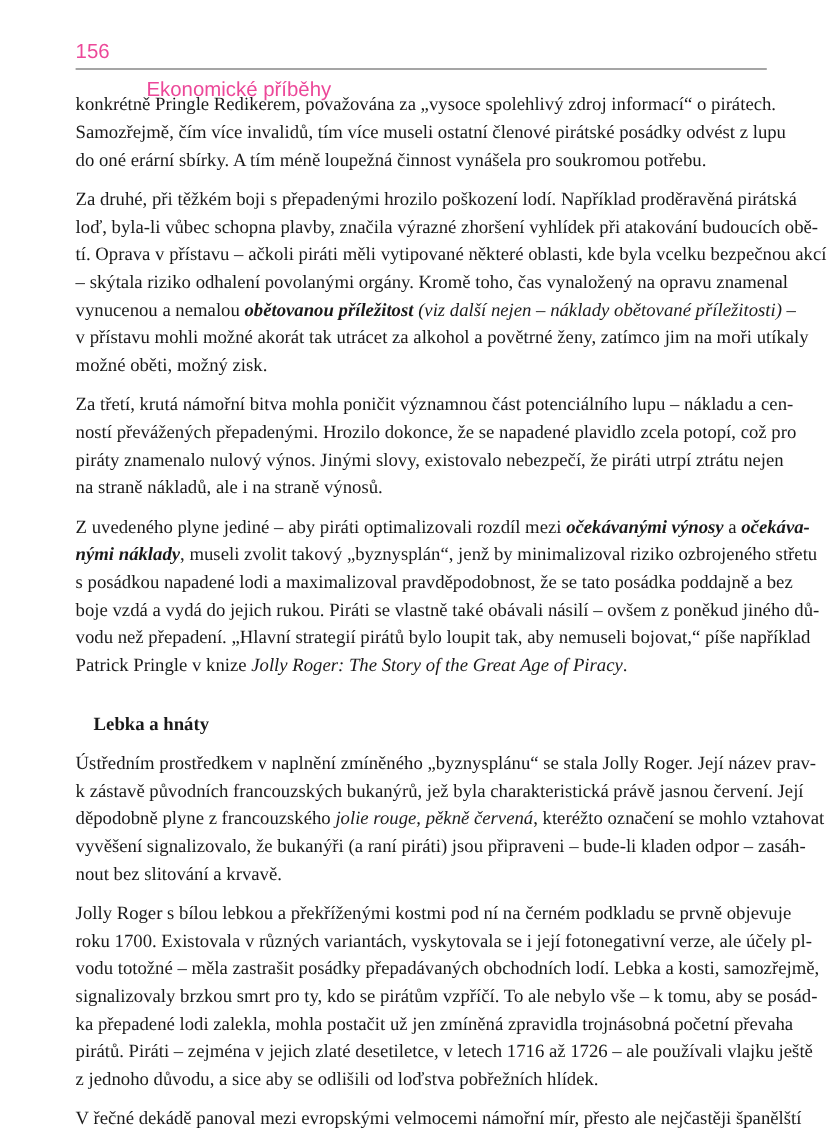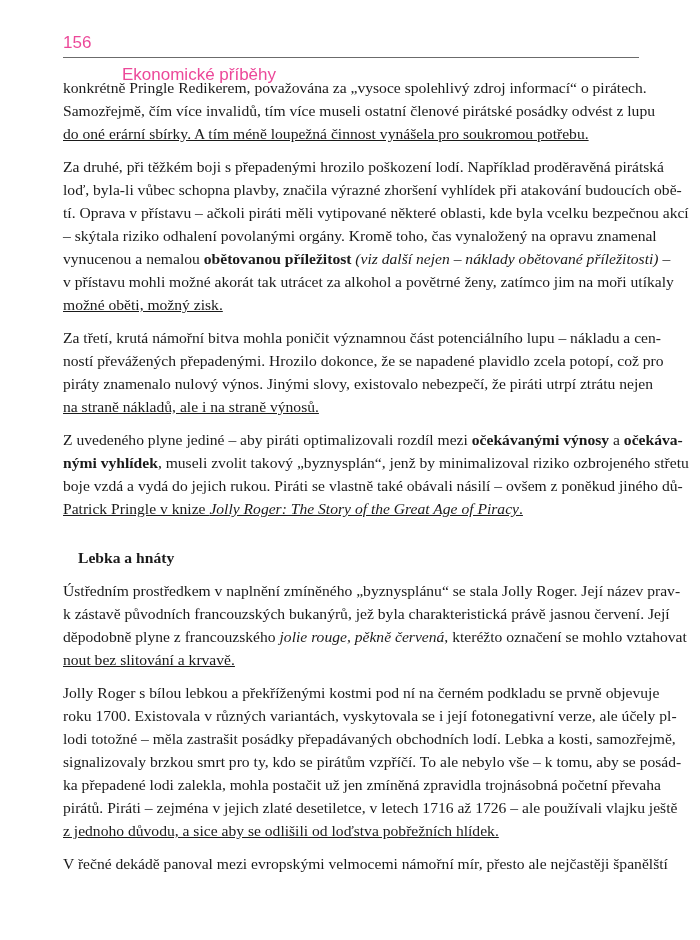--- a/index.html
+++ b/index.html
@@ -52,29 +52,28 @@
     .line {
       display: block;
       text-align: justify;
       text-align-last: justify;
       white-space: nowrap;
       height: 23px;
       overflow: visible;
     }
     .line.last {
       text-align-last: left;
-      text-decoration: underline;
     }
     .heading {
       font-weight: bold;
       margin: 26px 0 10px 15px;
       height: 23px;
       line-height: 23px;
     }
-    b { font-weight: bold; }
+    b { font-weight: bold; font-style: italic; }
     i { font-style: italic; }
   </style>
 </head>
 <body>
 
 <div class="header">
   <span class="page-num">156</span>
   <span class="running-title">Ekonomické příběhy</span>
 </div>
 
@@ -98,38 +97,41 @@
 
   <div class="para">
     <span class="line">Za třetí, krutá námořní bitva mohla poničit významnou část potenciálního lupu – nákladu a cen-</span>
     <span class="line">ností převážených přepadenými. Hrozilo dokonce, že se napadené plavidlo zcela potopí, což pro</span>
     <span class="line">piráty znamenalo nulový výnos. Jinými slovy, existovalo nebezpečí, že piráti utrpí ztrátu nejen</span>
     <span class="line last">na straně nákladů, ale i na straně výnosů.</span>
   </div>
 
   <div class="para">
     <span class="line"><span>Z uvedeného plyne jediné – aby piráti optimalizovali rozdíl mezi </span><b>očekávanými výnosy</b><span> a </span><b>očekáva-</b></span>
-    <span class="line"><b>nými vyhlídek</b><span>, museli zvolit takový „byznysplán“, jenž by minimalizoval riziko ozbrojeného střetu</span></span>
+    <span class="line"><b>nými náklady</b><span>, museli zvolit takový „byznysplán“, jenž by minimalizoval riziko ozbrojeného střetu</span></span>
+    <span class="line">s posádkou napadené lodi a maximalizoval pravděpodobnost, že se tato posádka poddajně a bez</span>
     <span class="line">boje vzdá a vydá do jejich rukou. Piráti se vlastně také obávali násilí – ovšem z poněkud jiného dů-</span>
+    <span class="line">vodu než přepadení. „Hlavní strategií pirátů bylo loupit tak, aby nemuseli bojovat,“ píše například</span>
     <span class="line last"><span>Patrick Pringle v knize </span><i>Jolly Roger: The Story of the Great Age of Piracy</i><span>.</span></span>
   </div>
 
   <div class="heading">Lebka a hnáty</div>
 
   <div class="para">
     <span class="line">Ústředním prostředkem v naplnění zmíněného „byznysplánu“ se stala Jolly Roger. Její název prav-</span>
     <span class="line">k zástavě původních francouzských bukanýrů, jež byla charakteristická právě jasnou červení. Její</span>
     <span class="line"><span>děpodobně plyne z francouzského </span><i>jolie rouge, pěkně červená</i><span>, kteréžto označení se mohlo vztahovat</span></span>
+    <span class="line">vyvěšení signalizovalo, že bukanýři (a raní piráti) jsou připraveni – bude-li kladen odpor – zasáh-</span>
     <span class="line last">nout bez slitování a krvavě.</span>
   </div>
 
   <div class="para">
     <span class="line">Jolly Roger s bílou lebkou a překříženými kostmi pod ní na černém podkladu se prvně objevuje</span>
     <span class="line">roku 1700. Existovala v různých variantách, vyskytovala se i její fotonegativní verze, ale účely pl-</span>
-    <span class="line">lodi totožné – měla zastrašit posádky přepadávaných obchodních lodí. Lebka a kosti, samozřejmě,</span>
+    <span class="line">vodu totožné – měla zastrašit posádky přepadávaných obchodních lodí. Lebka a kosti, samozřejmě,</span>
     <span class="line">signalizovaly brzkou smrt pro ty, kdo se pirátům vzpříčí. To ale nebylo vše – k tomu, aby se posád-</span>
     <span class="line">ka přepadené lodi zalekla, mohla postačit už jen zmíněná zpravidla trojnásobná početní převaha</span>
     <span class="line">pirátů. Piráti – zejména v jejich zlaté desetiletce, v letech 1716 až 1726 – ale používali vlajku ještě</span>
     <span class="line last">z jednoho důvodu, a sice aby se odlišili od loďstva pobřežních hlídek.</span>
   </div>
 
   <div class="para">
     <span class="line">V řečné dekádě panoval mezi evropskými velmocemi námořní mír, přesto ale nejčastěji španělští</span>
 
   </div>

